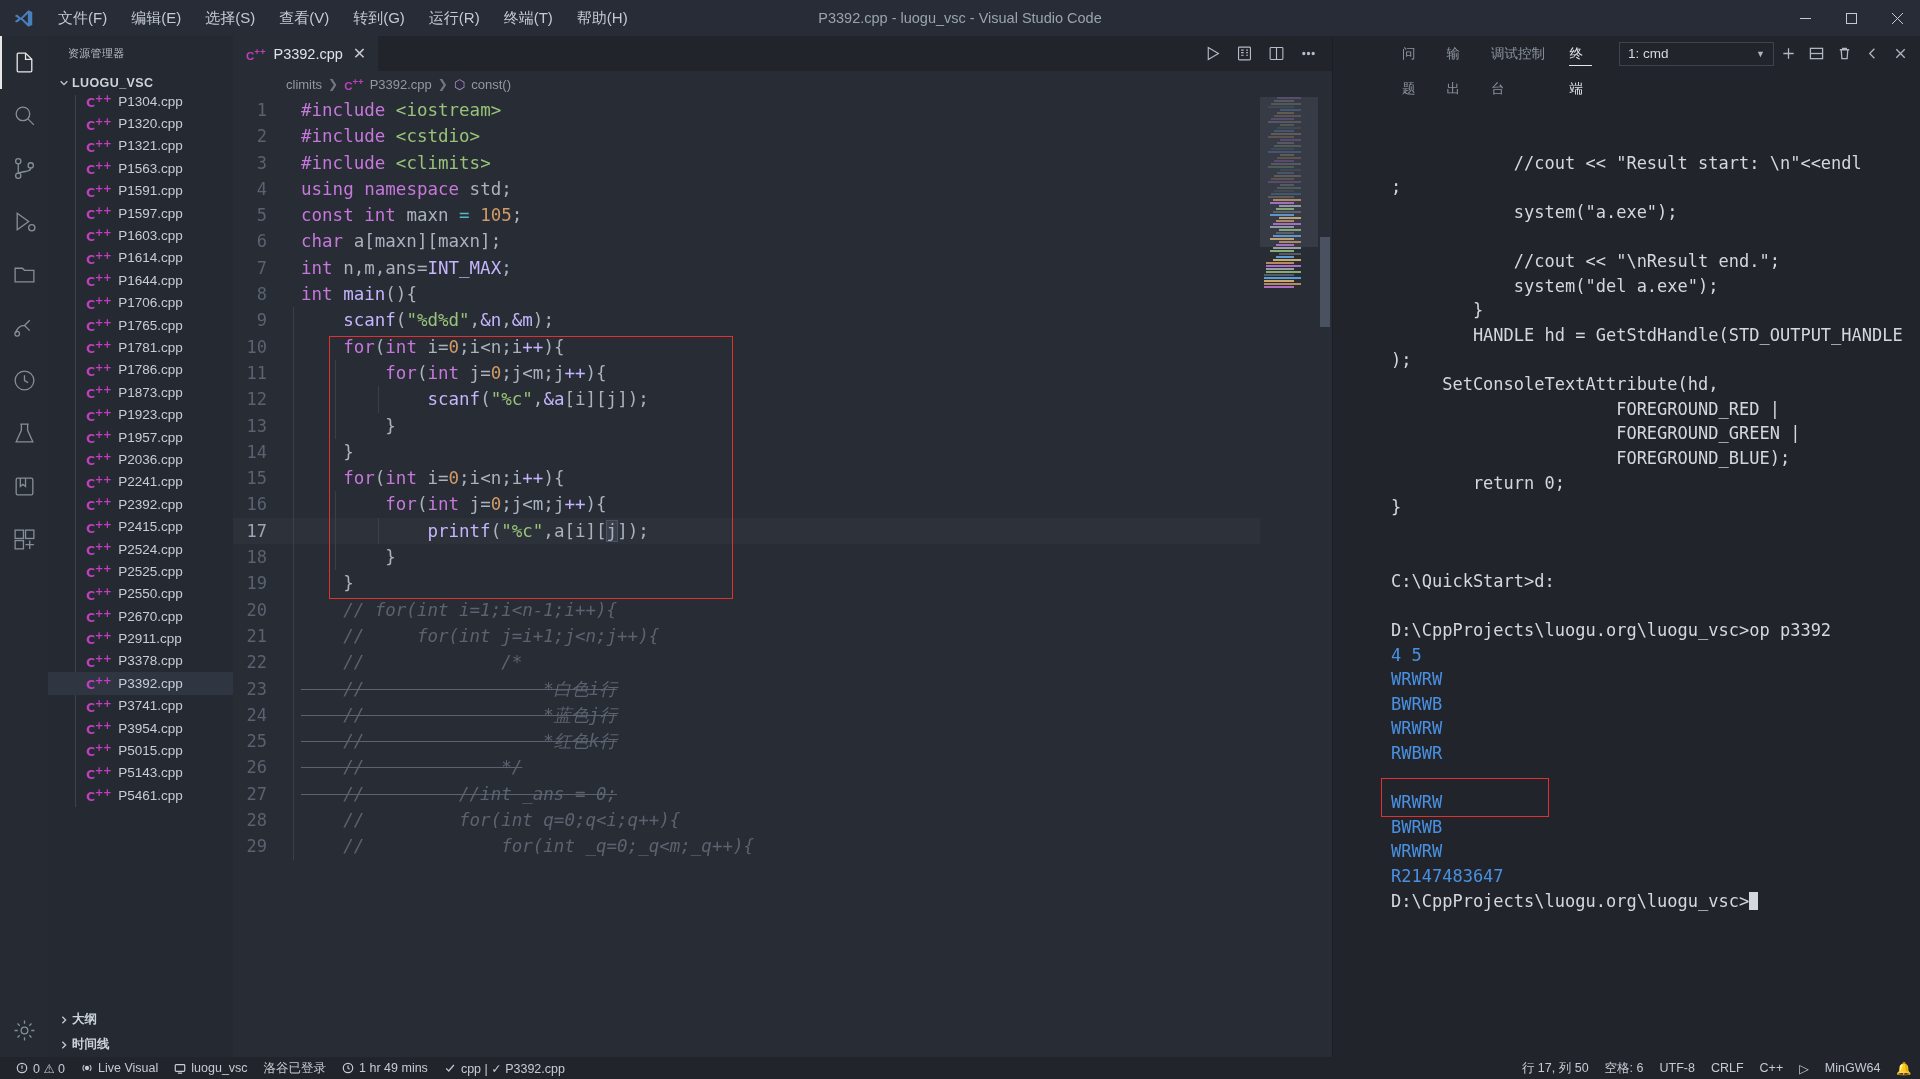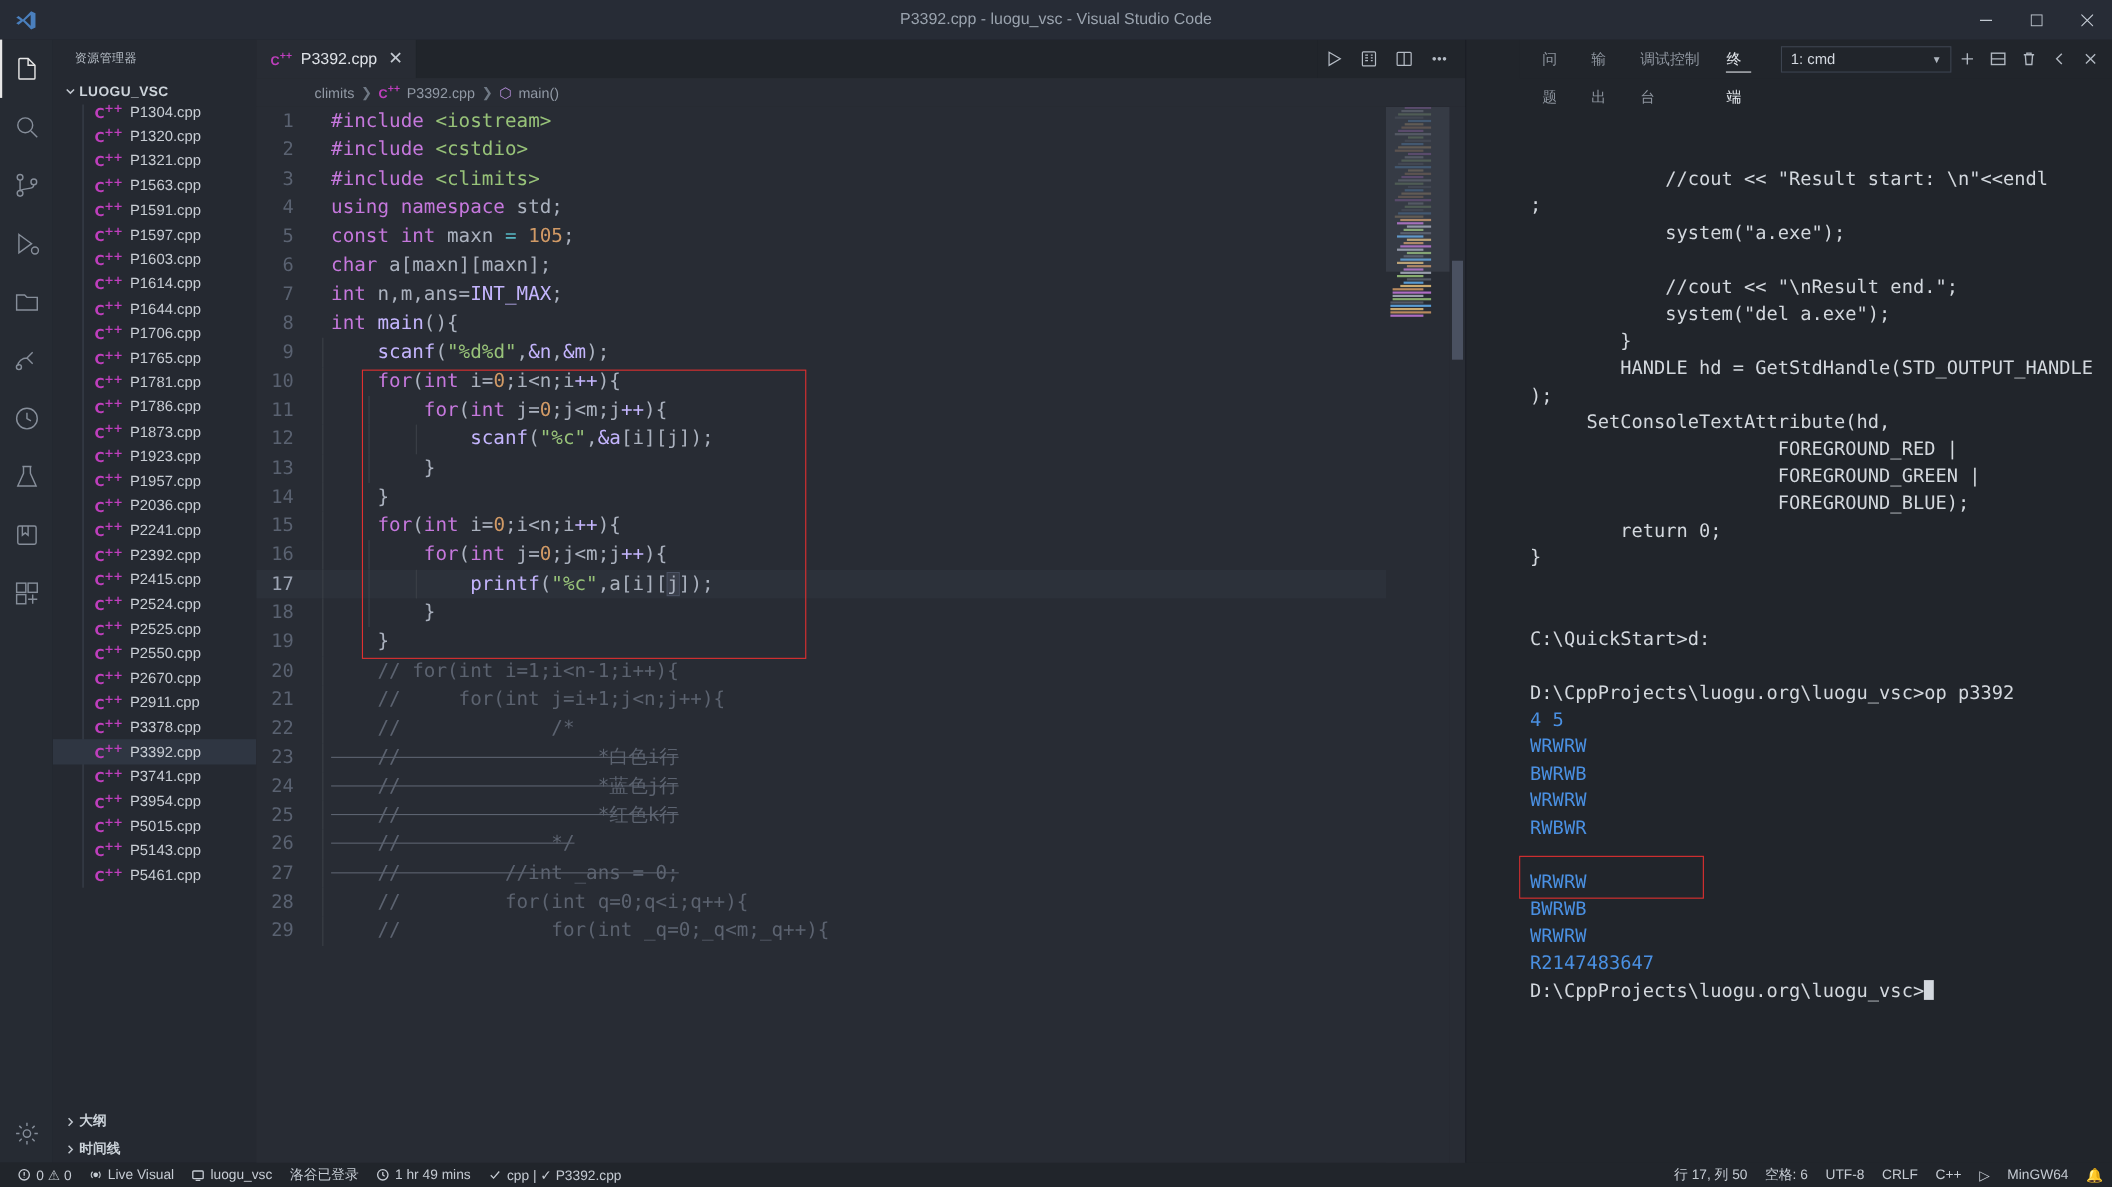--- a/index.html
+++ b/index.html
@@ -126,21 +126,21 @@
   .cline.current .lnum { color:#9da5b4; }
   .ctext { flex:1 1 auto; padding-left:8px; position:relative; }
 
   
   .k  { color:#c678dd; }
   .fn { color:#c4b5fd; }     
   .str{ color:#98c379; }     
   .num{ color:#d19a66; }     
   .op { color:#56b6c2; }
   .pl { color:#abb2bf; }     
-  .cm { color:#5c6370; }
+  .cm { color:#5c6370; font-style:italic; }
   .pre{ color:#c678dd; }
 
   .ind-guide {
     position:absolute; top:0; bottom:0; width:1px; background:#3b4048;
   }
 
   .sel-occ { background:#3a3f4b; outline:1px solid #4b5263; }
 
   .redbox {
     position:absolute; border:1.5px solid #e03030; pointer-events:none; z-index:5;
@@ -212,20 +212,30 @@
 </head>
 <body>
 
 <div class="app">
 
   <div class="titlebar">
     <div class="vscode-logo">
       <svg viewBox="0 0 24 24">
           <path d="M17.5 2.5 9 11 4.5 7.5 2 9l4.5 3L2 15l2.5 1.5L9 13l8.5 8.5L22 19.5v-15L17.5 2.5z M17 6.5v11L11 12l6-5.5z" fill="#4a7fbd"></path>
         </svg>
+    </div>
+    <div class="menu">
+      <div class="menu-item">文件(F)</div>
+      <div class="menu-item">编辑(E)</div>
+      <div class="menu-item">选择(S)</div>
+      <div class="menu-item">查看(V)</div>
+      <div class="menu-item">转到(G)</div>
+      <div class="menu-item">运行(R)</div>
+      <div class="menu-item">终端(T)</div>
+      <div class="menu-item">帮助(H)</div>
     </div>
     <div class="win-title">P3392.cpp - luogu_vsc - Visual Studio Code</div>
     <div class="win-ctrl">
       <div class="win-btn">
         <svg viewBox="0 0 11 11">
             <path d="M0 5.5h11" stroke="currentColor" stroke-width="1"></path>
           </svg>
       </div>
       <div class="win-btn">
         <svg viewBox="0 0 11 11">
@@ -510,21 +520,21 @@
         </div>
       </div>
 
       <div class="breadcrumb">
         <span>climits</span>
         <span class="bc-sep">❯</span>
         <span class="bc-cpp">C<sup>++</sup></span>
         <span>P3392.cpp</span>
         <span class="bc-sep">❯</span>
         <span class="bc-cube">⬡</span>
-        <span>main()</span>
+        <span>const()</span>
       </div>
 
       <div class="code-area">
         <div class="code-scroll">
           <div class="code-lines" id="code-lines"><div class="cline"><div class="lnum">1</div><div class="ctext"><span class="pre">#include</span><span class="pl"> </span><span class="str">&lt;iostream&gt;</span></div></div><div class="cline"><div class="lnum">2</div><div class="ctext"><span class="pre">#include</span><span class="pl"> </span><span class="str">&lt;cstdio&gt;</span></div></div><div class="cline"><div class="lnum">3</div><div class="ctext"><span class="pre">#include</span><span class="pl"> </span><span class="str">&lt;climits&gt;</span></div></div><div class="cline"><div class="lnum">4</div><div class="ctext"><span class="k">using</span><span class="pl"> </span><span class="k">namespace</span><span class="pl"> std;</span></div></div><div class="cline"><div class="lnum">5</div><div class="ctext"><span class="k">const</span><span class="pl"> </span><span class="k">int</span><span class="pl"> maxn </span><span class="op">=</span><span class="pl"> </span><span class="num">105</span><span class="pl">;</span></div></div><div class="cline"><div class="lnum">6</div><div class="ctext"><span class="k">char</span><span class="pl"> a[maxn][maxn];</span></div></div><div class="cline"><div class="lnum">7</div><div class="ctext"><span class="k">int</span><span class="pl"> n,m,ans=</span><span class="fn">INT_MAX</span><span class="pl">;</span></div></div><div class="cline"><div class="lnum">8</div><div class="ctext"><span class="k">int</span><span class="pl"> </span><span class="fn">main</span><span class="pl">(){</span></div></div><div class="cline"><div class="lnum">9</div><div class="ctext"><span class="pl">    </span><span class="fn">scanf</span><span class="pl">(</span><span class="str">"%d%d"</span><span class="pl">,</span><span class="fn">&amp;n</span><span class="pl">,</span><span class="fn">&amp;m</span><span class="pl">);</span><div class="ind-guide" style="left: 0.2px;"></div></div></div><div class="cline"><div class="lnum">10</div><div class="ctext"><span class="pl">    </span><span class="k">for</span><span class="pl">(</span><span class="k">int</span><span class="pl"> i=</span><span class="num">0</span><span class="pl">;i&lt;n;i</span><span class="fn">++</span><span class="pl">){</span><div class="ind-guide" style="left: 0.2px;"></div></div></div><div class="cline"><div class="lnum">11</div><div class="ctext"><span class="pl">        </span><span class="k">for</span><span class="pl">(</span><span class="k">int</span><span class="pl"> j=</span><span class="num">0</span><span class="pl">;j&lt;m;j</span><span class="fn">++</span><span class="pl">){</span><div class="ind-guide" style="left: 0.2px;"></div><div class="ind-guide" style="left: 42.4px;"></div></div></div><div class="cline"><div class="lnum">12</div><div class="ctext"><span class="pl">            </span><span class="fn">scanf</span><span class="pl">(</span><span class="str">"%c"</span><span class="pl">,</span><span class="fn">&amp;a</span><span class="pl">[i][j]);</span><div class="ind-guide" style="left: 0.2px;"></div><div class="ind-guide" style="left: 42.4px;"></div><div class="ind-guide" style="left: 84.6px;"></div></div></div><div class="cline"><div class="lnum">13</div><div class="ctext"><span class="pl">        }</span><div class="ind-guide" style="left: 0.2px;"></div><div class="ind-guide" style="left: 42.4px;"></div></div></div><div class="cline"><div class="lnum">14</div><div class="ctext"><span class="pl">    }</span><div class="ind-guide" style="left: 0.2px;"></div></div></div><div class="cline"><div class="lnum">15</div><div class="ctext"><span class="pl">    </span><span class="k">for</span><span class="pl">(</span><span class="k">int</span><span class="pl"> i=</span><span class="num">0</span><span class="pl">;i&lt;n;i</span><span class="fn">++</span><span class="pl">){</span><div class="ind-guide" style="left: 0.2px;"></div></div></div><div class="cline"><div class="lnum">16</div><div class="ctext"><span class="pl">        </span><span class="k">for</span><span class="pl">(</span><span class="k">int</span><span class="pl"> j=</span><span class="num">0</span><span class="pl">;j&lt;m;j</span><span class="fn">++</span><span class="pl">){</span><div class="ind-guide" style="left: 0.2px;"></div><div class="ind-guide" style="left: 42.4px;"></div></div></div><div class="cline current"><div class="lnum">17</div><div class="ctext"><span class="pl">            </span><span class="fn">printf</span><span class="pl">(</span><span class="str">"%c"</span><span class="pl">,a[i][</span><span class="pl sel-occ">j</span><span class="pl">]);</span><div class="ind-guide" style="left: 0.2px;"></div><div class="ind-guide" style="left: 42.4px;"></div><div class="ind-guide" style="left: 84.6px;"></div></div></div><div class="cline"><div class="lnum">18</div><div class="ctext"><span class="pl">        }</span><div class="ind-guide" style="left: 0.2px;"></div><div class="ind-guide" style="left: 42.4px;"></div></div></div><div class="cline"><div class="lnum">19</div><div class="ctext"><span class="pl">    }</span><div class="ind-guide" style="left: 0.2px;"></div></div></div><div class="cline"><div class="lnum">20</div><div class="ctext"><span class="cm">    // for(int i=1;i&lt;n-1;i++){</span><div class="ind-guide" style="left: 0.2px;"></div></div></div><div class="cline"><div class="lnum">21</div><div class="ctext"><span class="cm">    //     for(int j=i+1;j&lt;n;j++){</span><div class="ind-guide" style="left: 0.2px;"></div></div></div><div class="cline"><div class="lnum">22</div><div class="ctext"><span class="cm">    //             /*</span><div class="ind-guide" style="left: 0.2px;"></div></div></div><div class="cline"><div class="lnum">23</div><div class="ctext"><span class="cm" style="text-decoration: line-through;">    //                 *白色i行</span><div class="ind-guide" style="left: 0.2px;"></div></div></div><div class="cline"><div class="lnum">24</div><div class="ctext"><span class="cm" style="text-decoration: line-through;">    //                 *蓝色j行</span><div class="ind-guide" style="left: 0.2px;"></div></div></div><div class="cline"><div class="lnum">25</div><div class="ctext"><span class="cm" style="text-decoration: line-through;">    //                 *红色k行</span><div class="ind-guide" style="left: 0.2px;"></div></div></div><div class="cline"><div class="lnum">26</div><div class="ctext"><span class="cm" style="text-decoration: line-through;">    //             */</span><div class="ind-guide" style="left: 0.2px;"></div></div></div><div class="cline"><div class="lnum">27</div><div class="ctext"><span class="cm" style="text-decoration: line-through;">    //         //int _ans = 0;</span><div class="ind-guide" style="left: 0.2px;"></div></div></div><div class="cline"><div class="lnum">28</div><div class="ctext"><span class="cm">    //         for(int q=0;q&lt;i;q++){</span><div class="ind-guide" style="left: 0.2px;"></div></div></div><div class="cline"><div class="lnum">29</div><div class="ctext"><span class="cm">    //             for(int _q=0;_q&lt;m;_q++){</span><div class="ind-guide" style="left: 0.2px;"></div></div></div></div>
           <div class="redbox" id="code-redbox" style="left: 96px; top: 238.7px; width: 404px; height: 263px;"></div>
         </div>
         <div class="minimap" id="minimap">
           <div class="mm-line" style="margin-left: 17px; width: 24px; background: rgb(198, 120, 221); opacity: 0.28;"></div>
             <div class="mm-line" style="margin-left: 14px; width: 20px; background: rgb(171, 178, 191); opacity: 0.28;"></div>

